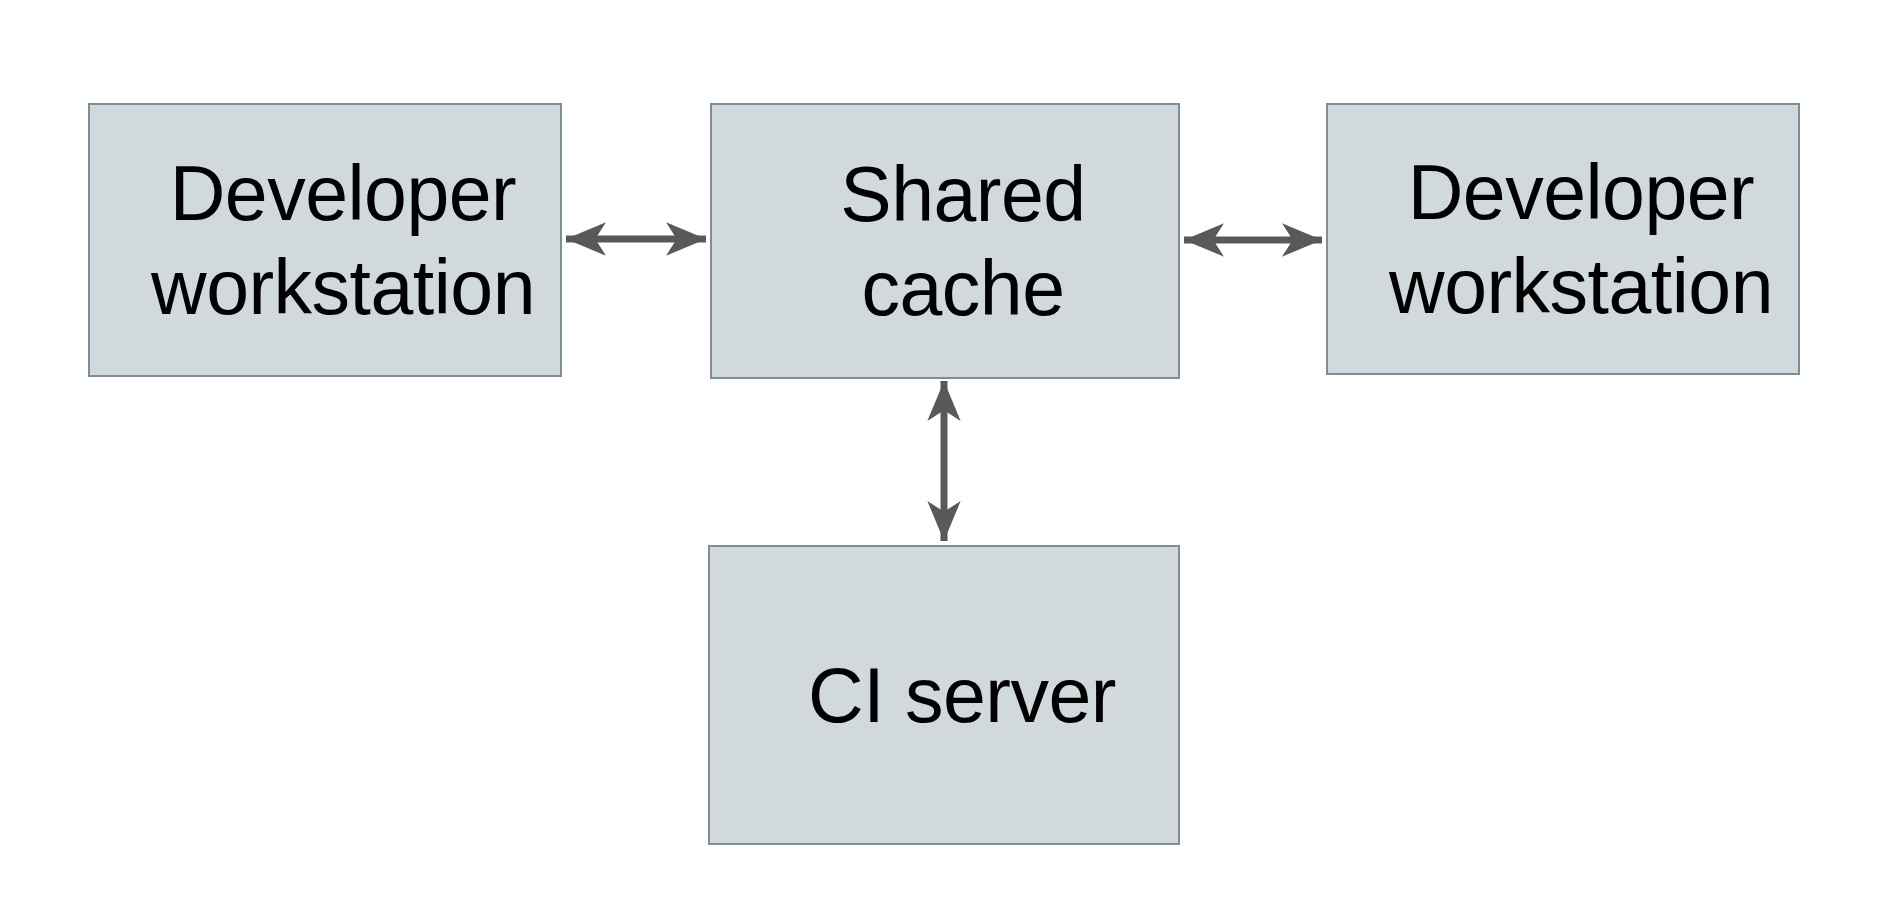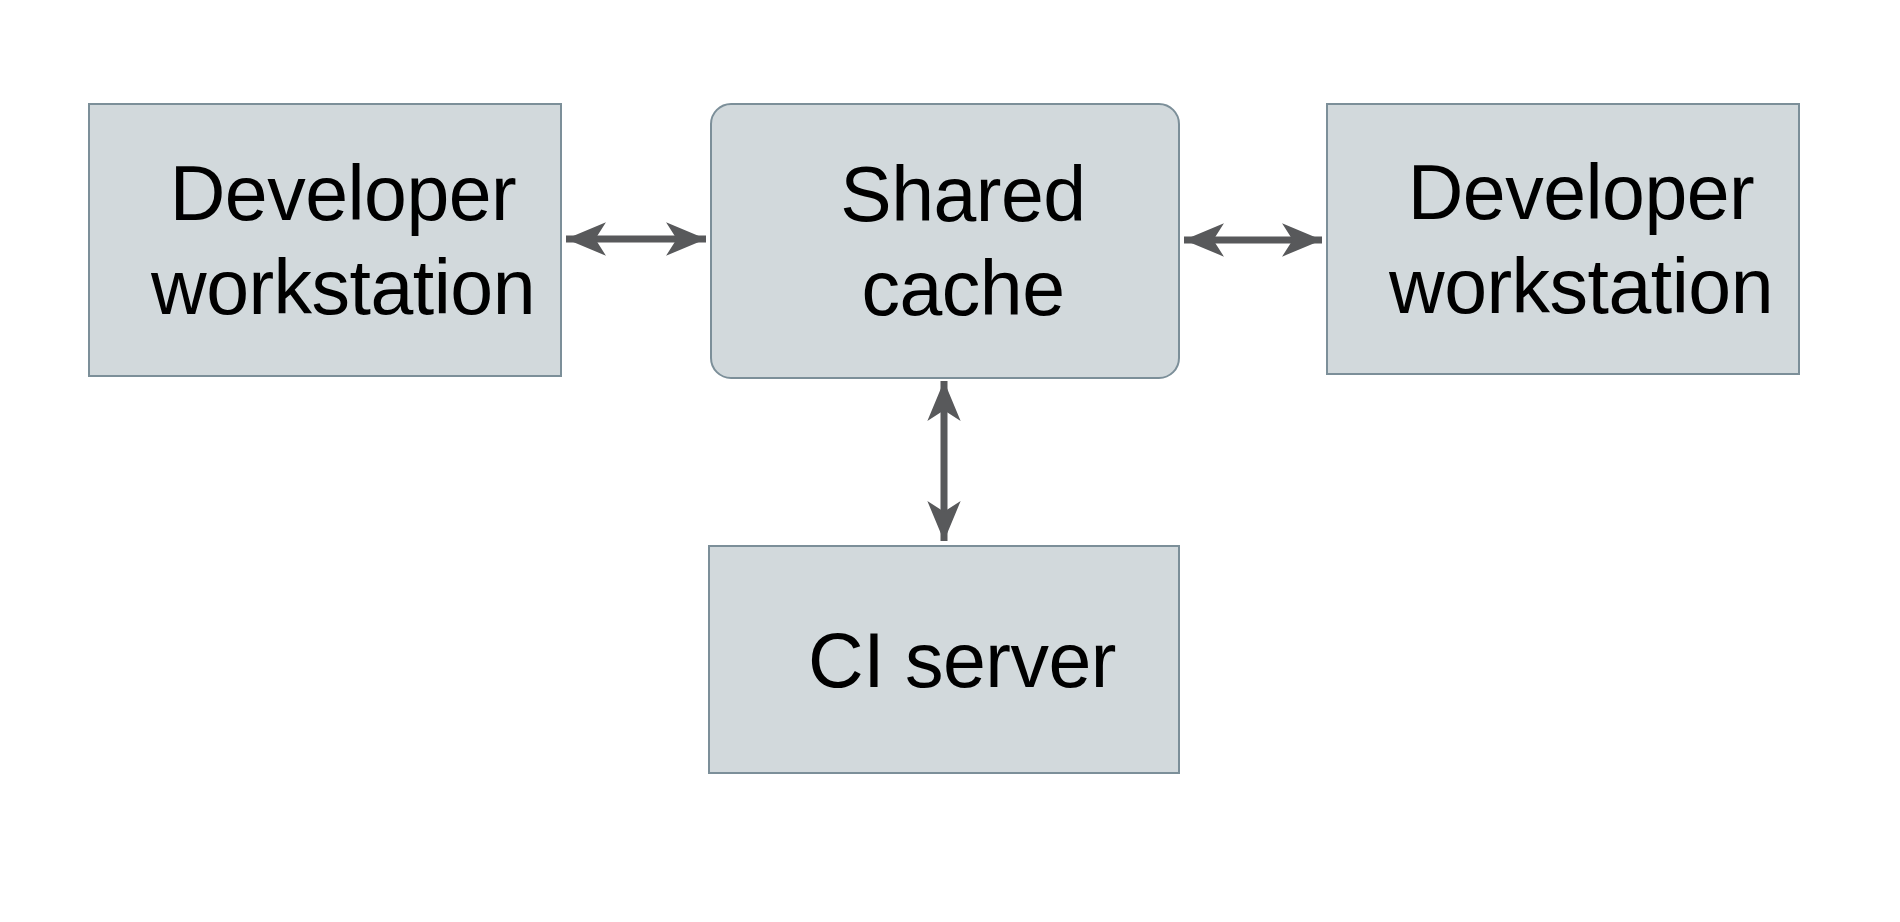--- a/index.html
+++ b/index.html
@@ -32,23 +32,23 @@
   .node-label {
     color: var(--text_color);
     font-size: 77px;
     line-height: 94px;
     text-align: center;
     white-space: pre-line;
     letter-spacing: -0.5px;
     margin-left: 36px;
   }
   .node-dev-left  { left: 88px;   top: 103px; width: 474px; height: 274px; }
-  .node-shared    { left: 710px;  top: 103px; width: 470px; height: 276px; border-radius: 21px; }
+  .node-shared    { left: 710px;  top: 103px; width: 470px; height: 276px; }
   .node-dev-right { left: 1326px; top: 103px; width: 474px; height: 272px; }
-  .node-ci        { left: 708px;  top: 545px; width: 472px; height: 229px; }
+  .node-ci        { left: 708px;  top: 545px; width: 472px; height: 300px; }
   .edges-layer {
     position: absolute;
     left: 0; top: 0;
     width: 1900px;
     height: 922px;
     pointer-events: none;
   }
   .edge-line {
     stroke: var(--arrow_color);
     stroke-width: 7;

